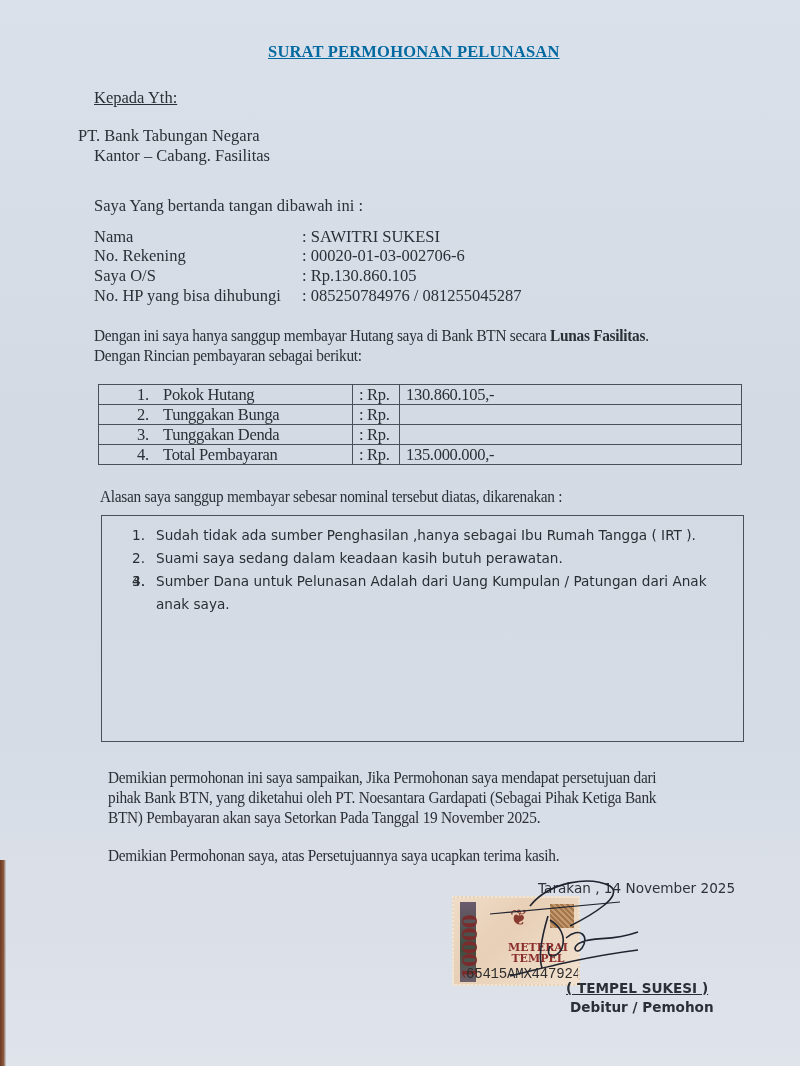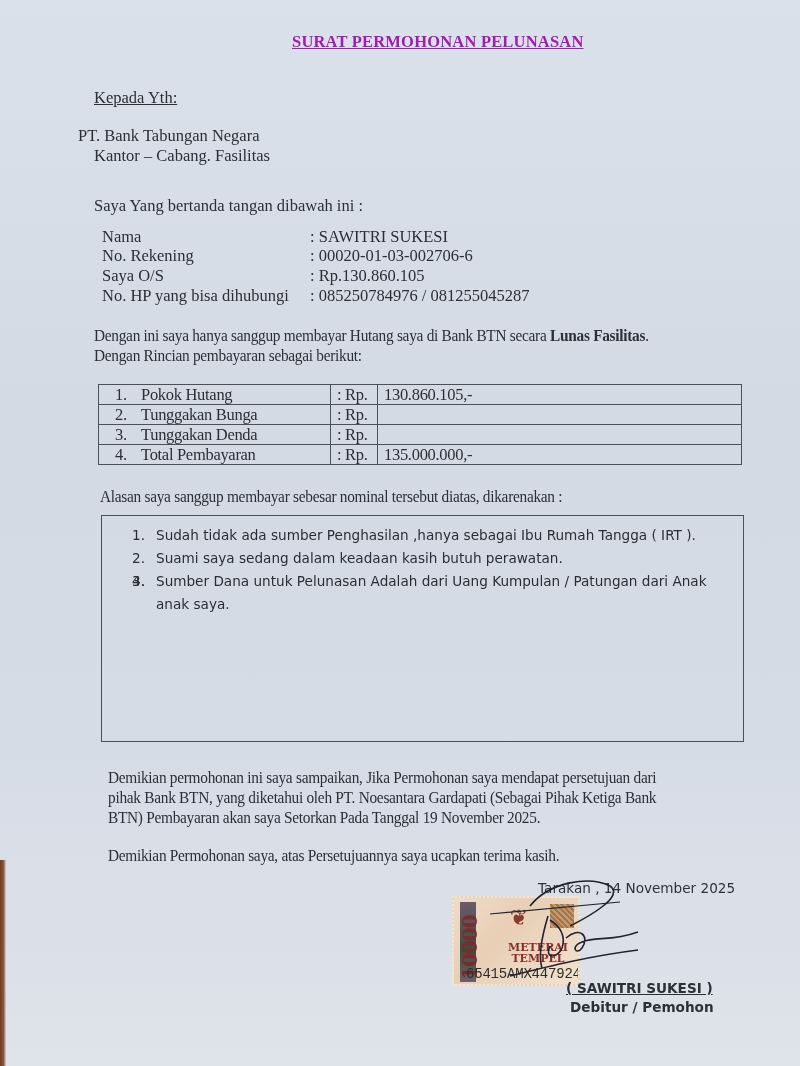--- a/index.html
+++ b/index.html
@@ -18,50 +18,49 @@
     .edge-left {
       position: absolute;
       left: 0;
       top: 860px;
       width: 6px;
       height: 206px;
       background: linear-gradient(90deg, #6b3a22 0%, #8b5a3c 60%, #cfd5de 100%);
     }
     .abs { position: absolute; }
     .title {
-      left: 268px; top: 32px;
+      left: 268px; top: 42px;
       font-size: 16.5px;
       font-weight: bold;
       text-decoration: underline;
       letter-spacing: 0.2px;
-      color: #a21caf;
-      margin-left: 24px;
+      color: #0369a1;
     }
     .line { font-size: 16.5px; line-height: 20px; white-space: nowrap; }
     .info-row { position: absolute; left: 94px; font-size: 16.5px; white-space: nowrap; }
-    .info-row .lbl { display: inline-block; width: 208px; margin-left: 8px; }
+    .info-row .lbl { display: inline-block; width: 208px; }
     .info-row .val { display: inline-block; }
     .cond { letter-spacing: -0.3px; transform: scaleX(0.93); transform-origin: left; }
     b.strong { font-weight: bold; }
 
     table.pay {
       position: absolute;
       left: 98px; top: 384px;
       width: 644px;
       border-collapse: collapse;
       font-size: 16.5px;
     }
     table.pay td {
       border: 1.3px solid #4a5058;
       height: 19px;
       padding: 0 0 0 6px;
       line-height: 19px;
       white-space: nowrap;
     }
-    table.pay td.c1 { width: 215px; padding-left: 16px; }
+    table.pay td.c1 { width: 215px; padding-left: 38px; }
     table.pay td.c1 .num { display: inline-block; width: 26px; }
     table.pay td.c2 { width: 40px; }
 
     .reasons {
       position: absolute;
       left: 101px; top: 515px;
       width: 643px; height: 227px;
       border: 1.3px solid #4a5058;
       box-sizing: border-box;
       font-family: "DejaVu Sans", sans-serif;
@@ -241,14 +240,14 @@
 </div>
 
 <svg class="abs signature" width="200" height="110" viewBox="0 0 200 110">
   <path d="M60 30 C 80 5, 120 0, 140 10 C 155 20, 120 40, 100 50" fill="none" stroke="#1f2430" stroke-width="1.6"></path>
   <path d="M78 40 C 72 60, 68 80, 72 92 M 80 44 C 90 50, 96 60, 92 72 C 88 82, 74 84, 80 70" fill="none" stroke="#1f2430" stroke-width="1.6"></path>
   <path d="M96 62 C 110 50, 120 60, 112 72 C 106 80, 100 70, 112 66 C 126 60, 140 66, 168 56" fill="none" stroke="#1f2430" stroke-width="1.6"></path>
   <path d="M40 100 C 80 90, 120 80, 168 74" fill="none" stroke="#1f2430" stroke-width="1.4"></path>
   <path d="M20 38 L 150 26" fill="none" stroke="#1f2430" stroke-width="1.2"></path>
 </svg>
 
-<div class="abs sig-name">( SAWITRI SUKESI )</div>
+<div class="abs sig-name">( TEMPEL SUKESI )</div>
 <div class="abs sig-role">Debitur / Pemohon</div>
 
 </body></html>

